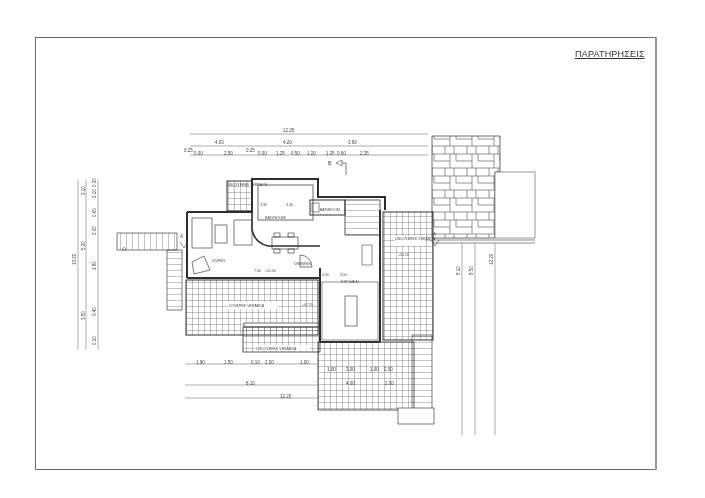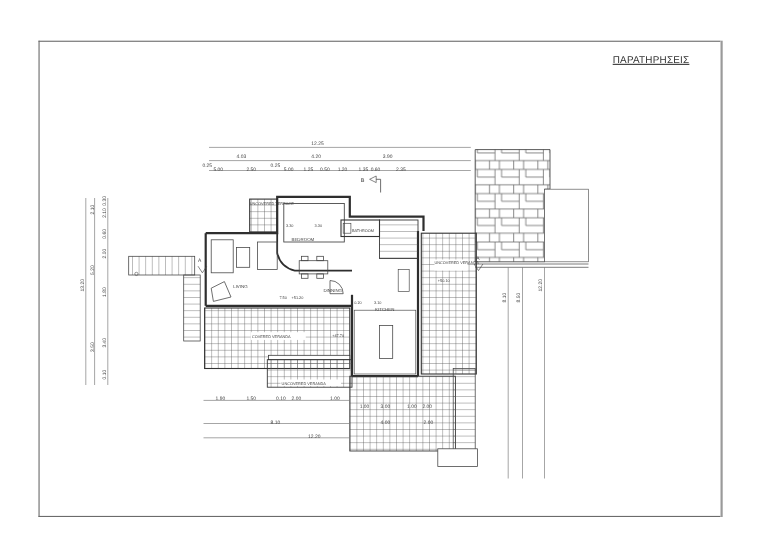--- a/index.html
+++ b/index.html
@@ -1,20 +1,20 @@
 <!DOCTYPE html>
 <html><head>
 <meta charset="utf-8">
 <style>
   html, body { margin: 0; padding: 0; background: #ffffff; }
   body { width: 705px; height: 498px; position: relative; overflow: hidden; font-family: "Liberation Sans", sans-serif; }
   .sheet { position: absolute; left: 0; top: 0; width: 705px; height: 498px; }
   .frame { position: absolute; left: 35px; top: 37px; width: 620px; height: 433px; border-left: 1.5px solid #6b6b6b; border-top: 1.5px solid #6b6b6b; border-bottom: 1.5px solid #6b6b6b; box-sizing: border-box; }
   .frame-right { position: absolute; left: 655px; top: 37px; width: 1.5px; height: 433px; background: #9a9a9a; }
-  .remarks { position: absolute; left: 557px; top: 49px; font-size: 9px; letter-spacing: 0.2px; color: #333; text-decoration: underline; }
+  .remarks { position: absolute; left: 575px; top: 49px; font-size: 9px; letter-spacing: 0.2px; color: #333; text-decoration: underline; }
   svg text { font-family: "Liberation Sans", sans-serif; fill: #444; }
   .plan { position: absolute; left: 0; top: 0; }
 </style>
 </head>
 <body>
 
 <div class="sheet">
   <div class="frame"></div>
   <div class="frame-right"></div>
   <div class="remarks">ΠΑΡΑΤΗΡΗΣΕΙΣ</div>

